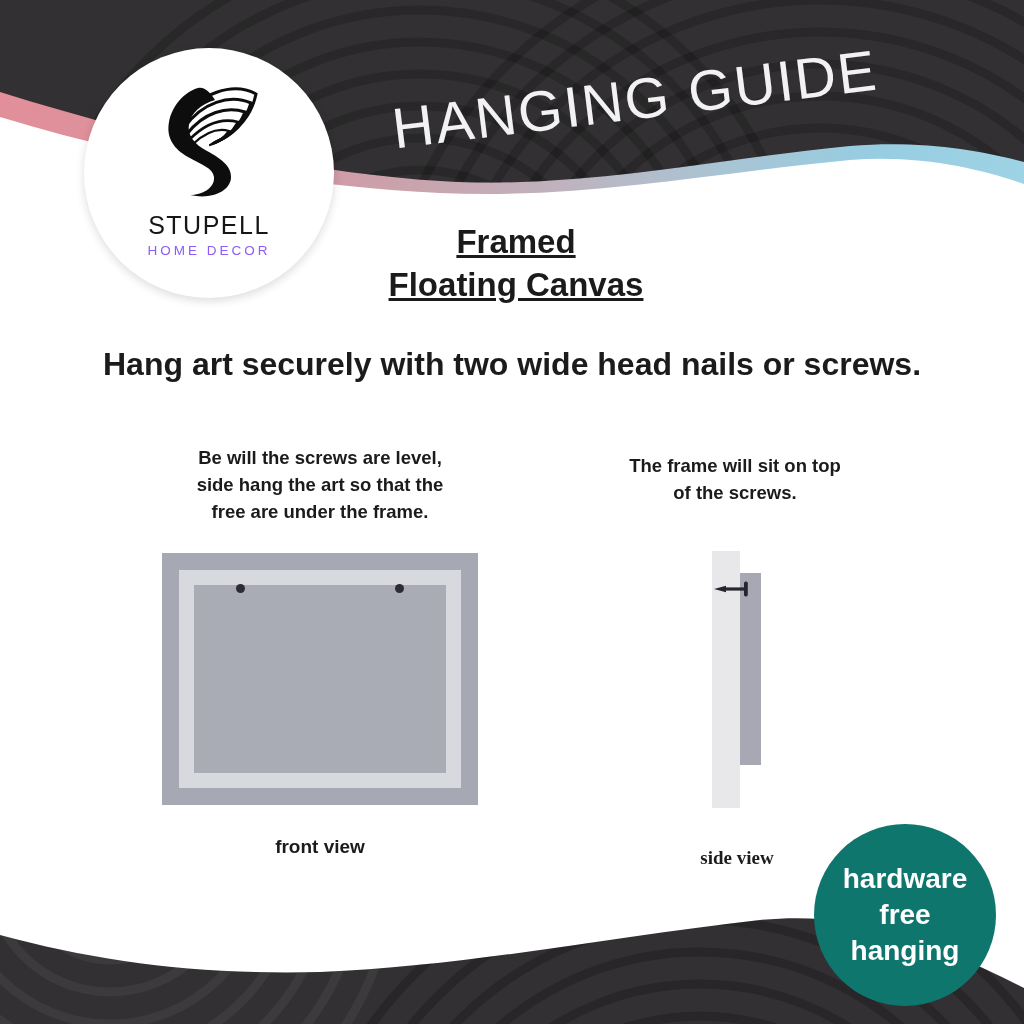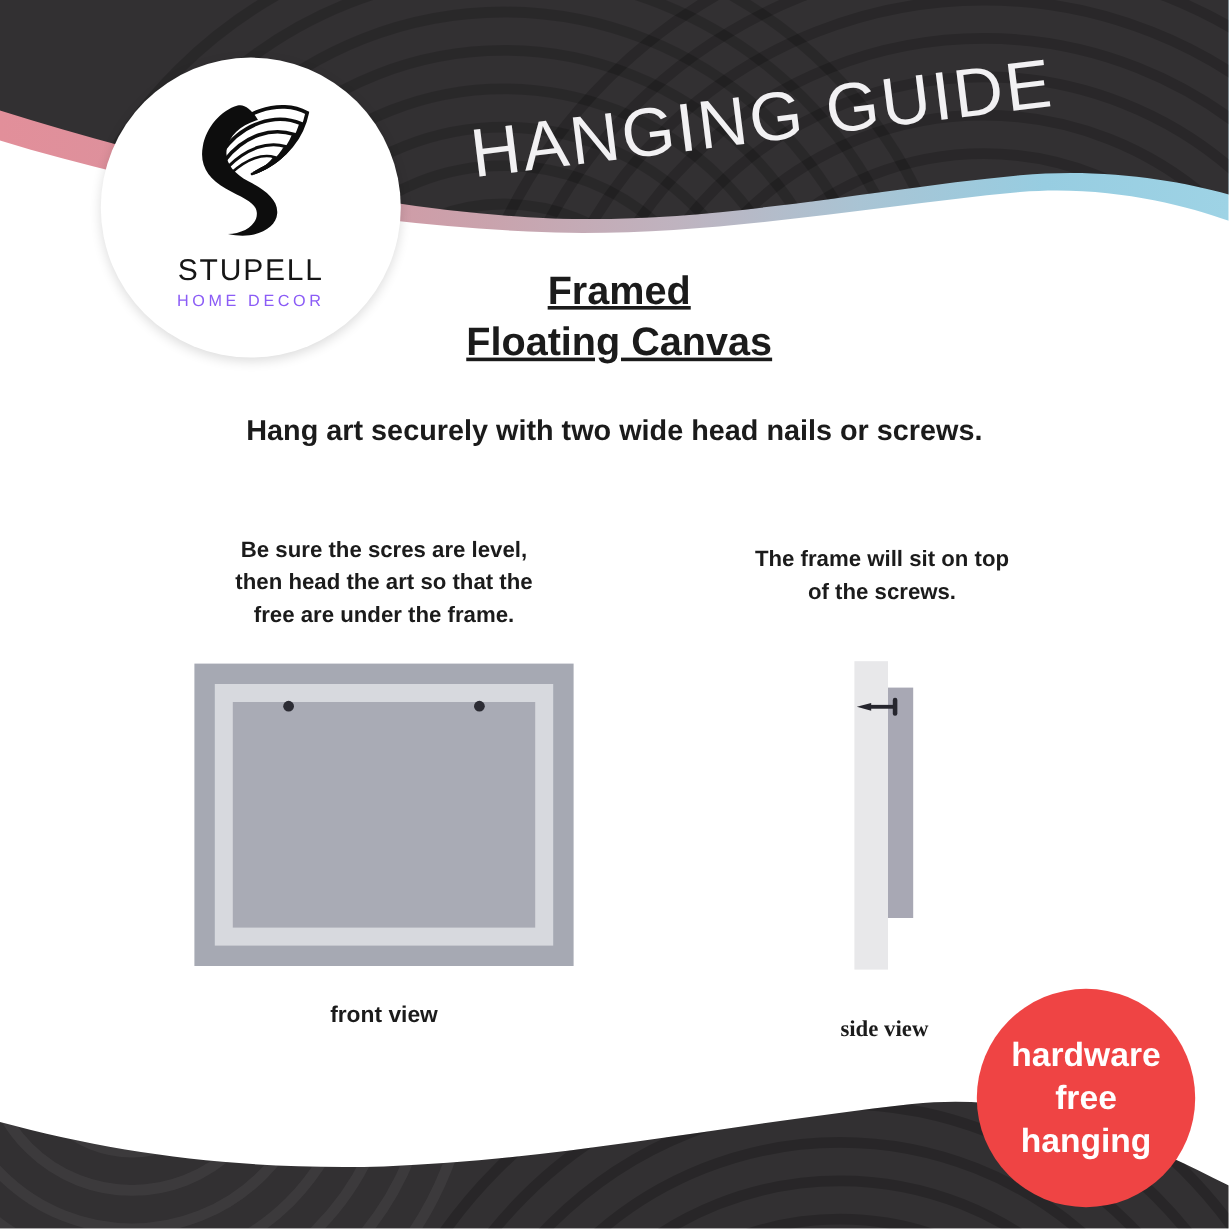--- a/index.html
+++ b/index.html
@@ -19,21 +19,21 @@
   .s-mark{position:absolute;left:68px;top:30px;width:113px;height:127px;}
   .brand-name{position:absolute;left:0;top:163px;width:250px;text-align:center;
               font-size:25px;font-weight:400;letter-spacing:1.5px;color:#161616;}
   .brand-tagline{position:absolute;left:0;top:195px;width:250px;text-align:center;
                  font-size:13.5px;font-weight:400;letter-spacing:3px;color:#8b5cf6;}
 
   
   .product-title{position:absolute;left:266px;top:220px;width:500px;z-index:2;
                  text-align:center;font-size:33px;font-weight:700;line-height:43px;text-decoration:underline;}
   .instruction{position:absolute;left:0;top:346px;width:1024px;z-index:2;
-               text-align:center;font-size:24px;font-weight:700;}
+               text-align:center;font-size:32px;font-weight:700;}
 
   
   .note{position:absolute;z-index:2;text-align:center;font-size:18.5px;font-weight:700;line-height:27px;}
   .note-front{left:120px;top:444px;width:400px;}
   .note-side{left:575px;top:452px;width:320px;text-align:center;}
 
   
   .front-frame{position:absolute;left:162px;top:553px;width:316px;height:252px;background:#a6a9b3;z-index:2;}
   .frame-mat{position:absolute;left:17px;top:17px;right:17px;bottom:17px;background:#d7d9de;}
   .frame-canvas{position:absolute;left:32px;top:32px;right:32px;bottom:32px;background:#a9abb5;}
@@ -47,21 +47,21 @@
   .side-frame{position:absolute;left:740px;top:573px;width:21px;height:192px;background:#a8a8b4;}
   .nail{position:absolute;left:713px;top:580px;width:42px;height:18px;}
 
   
   .caption{position:absolute;z-index:2;text-align:center;font-size:19px;font-weight:700;}
   .cap-front{left:170px;top:836px;width:300px;}
   .cap-side{left:597px;top:847px;width:280px;font-family:Liberation Serif, serif;}
 
   
   .badge{position:absolute;left:814px;top:824px;width:182px;height:182px;border-radius:50%;
-         background:#ef4444;z-index:3;display:flex;flex-direction:column;align-items:center;
+         background:#0f766e;z-index:3;display:flex;flex-direction:column;align-items:center;
          justify-content:center;color:#fff;font-size:28px;font-weight:700;line-height:36px;}
 </style>
 </head>
 <body>
 
 <div class="page">
 
   <svg class="bg-svg" viewBox="0 0 1024 1024" xmlns="http://www.w3.org/2000/svg">
     <defs>
       <linearGradient id="bandGrad" x1="0" y1="0" x2="1" y2="0">
@@ -149,22 +149,22 @@
   </div>
 
   <div class="product-title">
     <div>Framed</div>
     <div>Floating Canvas</div>
   </div>
 
   <div class="instruction">Hang art securely with two wide head nails or screws.</div>
 
   <div class="note note-front">
-    <div>Be sure the scres are level,</div>
-    <div>then head the art so that the</div>
+    <div>Be will the screws are level,</div>
+    <div>side hang the art so that the</div>
     <div>free are under the frame.</div>
   </div>
   <div class="note note-side">
     <div>The frame will sit on top</div>
     <div>of the screws.</div>
   </div>
 
   <div class="front-frame">
     <div class="frame-mat"></div>
     <div class="frame-canvas"></div>

